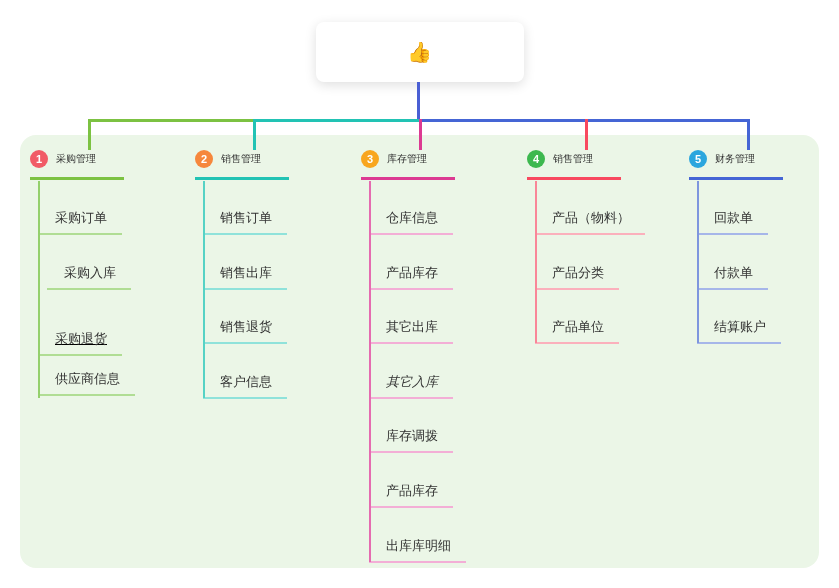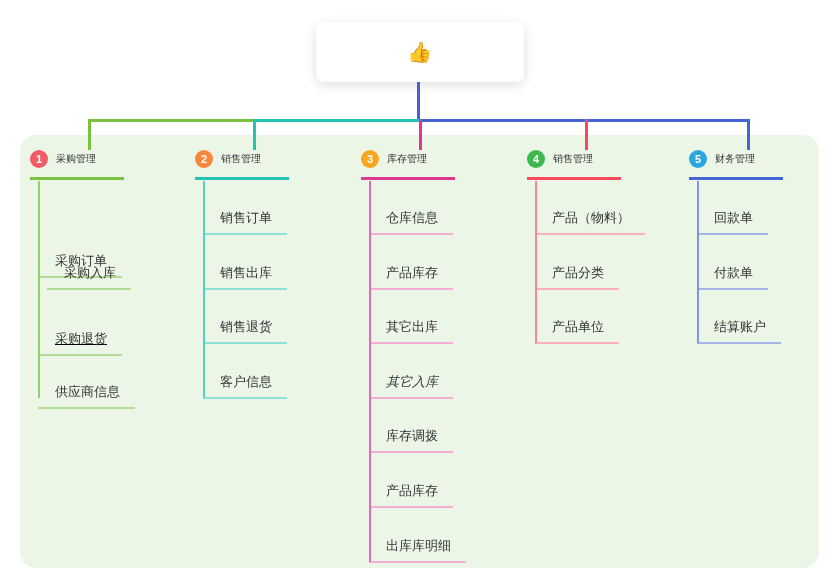--- a/index.html
+++ b/index.html
@@ -51,24 +51,24 @@
       <div class="hline" style="left: 418.5px; top: 119px; width: 331px; height: 3px; background: rgb(69, 101, 213);"></div>
       <div class="vline" style="left: 418.5px; top: 119px; width: 3px; height: 31px; background: rgb(220, 58, 146);"></div>
       <div class="vline" style="left: 584.5px; top: 119px; width: 3px; height: 31px; background: rgb(248, 73, 95);"></div>
       <div class="vline" style="left: 417px; top: 82px; width: 3px; height: 37px; background: rgb(74, 95, 212);"></div>
     </div>
   <div id="branches">
       <div class="branch-header" style="left: 30px; border-bottom-color: rgb(124, 194, 66);">
         <span class="badge" style="background: rgb(241, 91, 102);">1</span>
         <span class="branch-label">采购管理</span>
       </div>
-      <div class="child-item" style="left: 38px; top: 208px; border-bottom-color: rgb(176, 221, 148); margin-top: 43px;"><span class="child-label">采购订单</span></div>
+      <div class="child-item" style="left: 38px; top: 208px; border-bottom-color: rgb(176, 221, 148);"><span class="child-label">采购订单</span></div>
       <div class="child-item" style="left: 47px; top: 262.6px; border-bottom-color: rgb(176, 221, 148);"><span class="child-label">采购入库</span></div>
       <div class="child-item" style="left: 38px; top: 329px; border-bottom-color: rgb(176, 221, 148); text-decoration: underline;"><span class="child-label">采购退货</span></div>
-      <div class="child-item" style="left: 38px; top: 382px; border-bottom-color: rgb(176, 221, 148);"><span class="child-label">供应商信息</span></div>
+      <div class="child-item" style="left: 38px; top: 369px; border-bottom-color: rgb(176, 221, 148);"><span class="child-label">供应商信息</span></div>
       <div class="rail" style="left: 38px; top: 181px; height: 216.8px; background: rgb(148, 208, 108);"></div>
       <div class="branch-header" style="left: 195px; border-bottom-color: rgb(34, 195, 180);">
         <span class="badge" style="background: rgb(246, 135, 60);">2</span>
         <span class="branch-label">销售管理</span>
       </div>
       <div class="child-item" style="left: 203px; top: 208px; border-bottom-color: rgb(143, 226, 218);"><span class="child-label">销售订单</span></div>
       <div class="child-item" style="left: 203px; top: 262.6px; border-bottom-color: rgb(143, 226, 218);"><span class="child-label">销售出库</span></div>
       <div class="child-item" style="left: 203px; top: 317.2px; border-bottom-color: rgb(143, 226, 218);"><span class="child-label">销售退货</span></div>
       <div class="child-item" style="left: 203px; top: 371.8px; border-bottom-color: rgb(143, 226, 218);"><span class="child-label">客户信息</span></div>
       <div class="rail" style="left: 203px; top: 181px; height: 216.8px; background: rgb(86, 210, 197);"></div>

